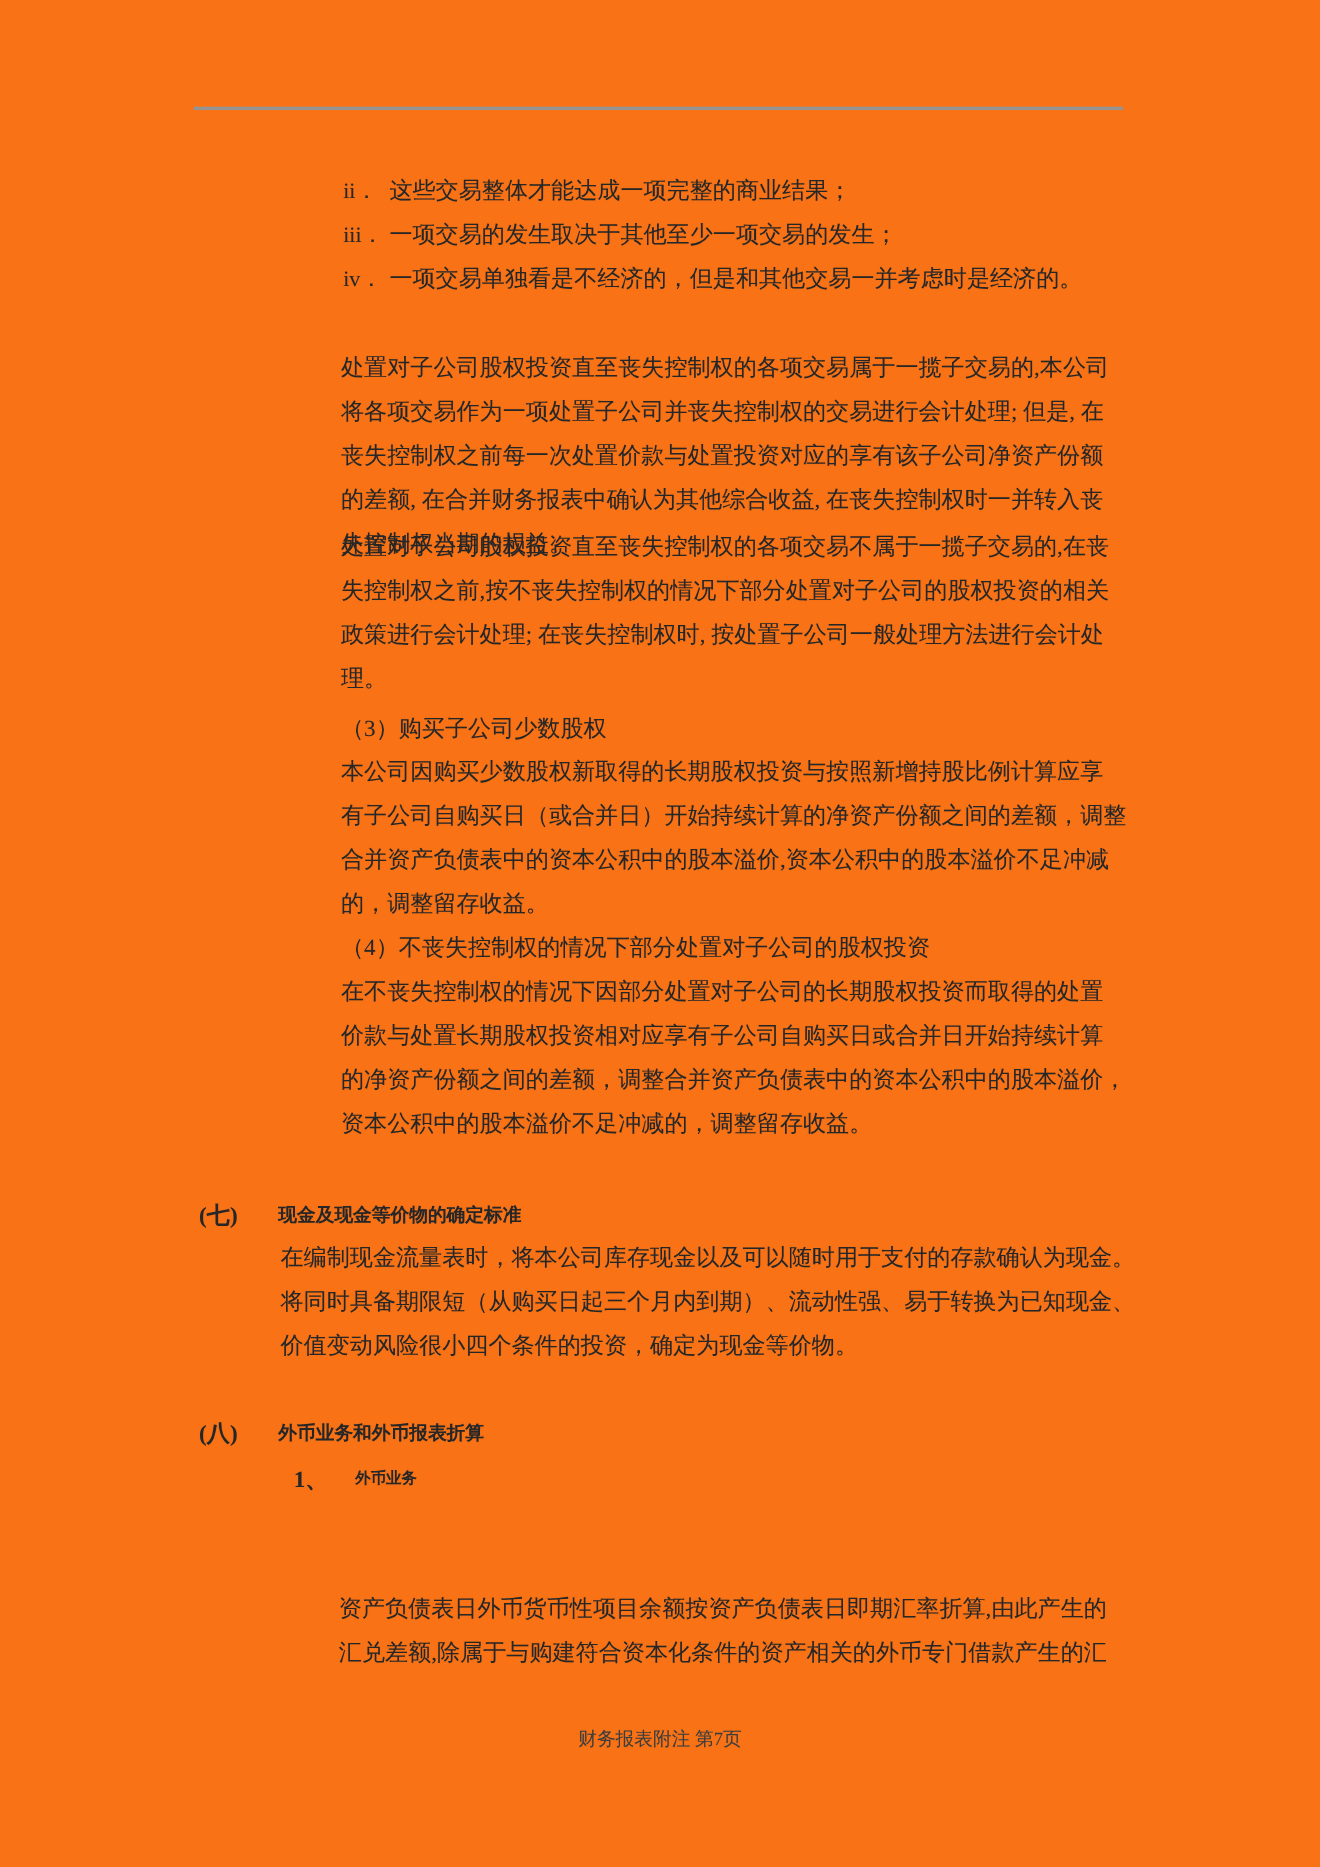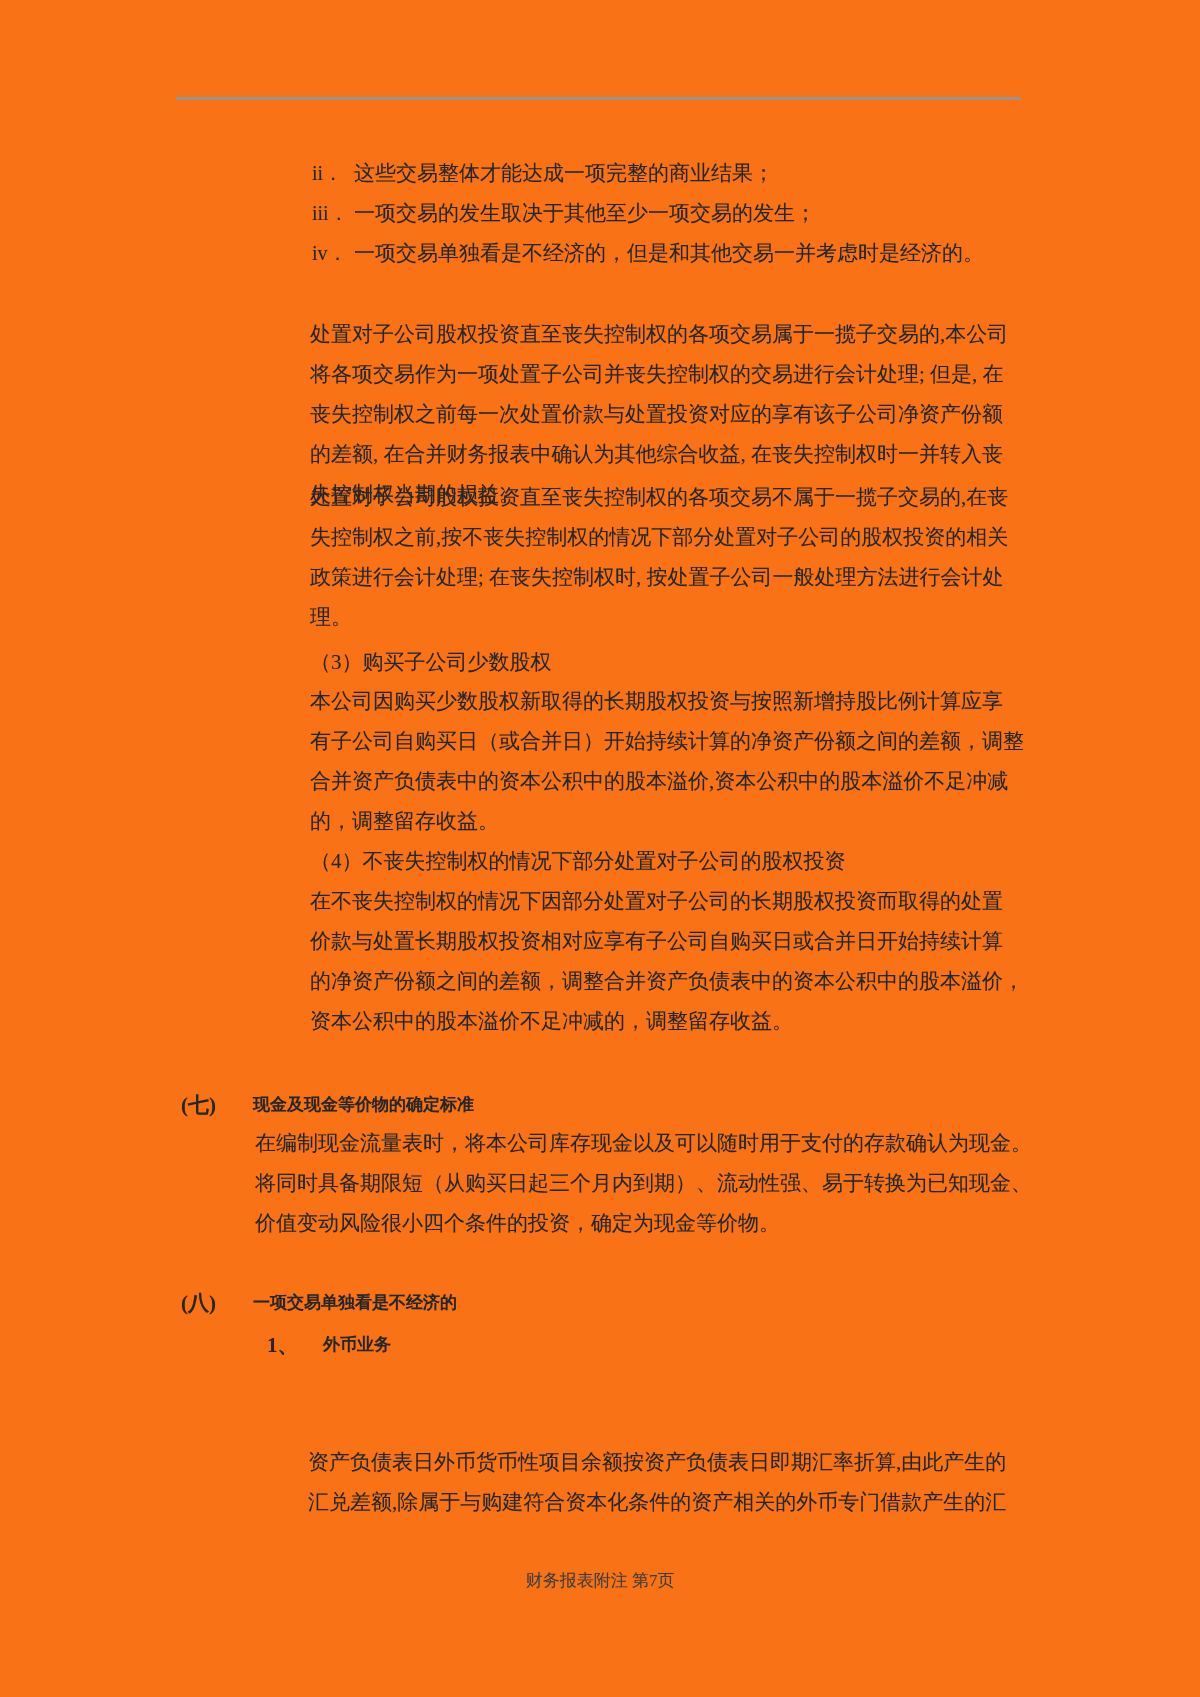--- a/index.html
+++ b/index.html
@@ -59,21 +59,21 @@
     top: 1325px;
     font-size: 21px;
     line-height: 40px;
     font-weight: bold;
     text-shadow: 0 0 1px rgba(70,70,70,0.25);
   }
   .sub1-title {
     position: absolute;
     left: 323px;
     top: 1325px;
-    font-size: 17px;
+    font-size: 14px;
     line-height: 40px;
     font-weight: bold;
     text-shadow: 0 0 1px rgba(70,70,70,0.25);
   }
   .p8a { left: 308px; top: 1363px; width: 730px; }
   .p8b { left: 308px; top: 1442px; width: 730px; }
   .footer {
     position: absolute;
     left: 0;
     right: 0;
@@ -129,21 +129,21 @@
 的净资产份额之间的差额，调整合并资产负债表中的资本公积中的股本溢价，
 资本公积中的股本溢价不足冲减的，调整留存收益。</div>
 
   <div class="sec-num" style="top:1085px;">(七)</div>
   <div class="sec-title" style="top:1085px;">现金及现金等价物的确定标准</div>
   <div class="tx sec7-body">在编制现金流量表时，将本公司库存现金以及可以随时用于支付的存款确认为现金。
 将同时具备期限短（从购买日起三个月内到期）、流动性强、易于转换为已知现金、
 价值变动风险很小四个条件的投资，确定为现金等价物。</div>
 
   <div class="sec-num" style="top:1283px;">(八)</div>
-  <div class="sec-title" style="top:1283px;">一项交易单独看是不经济的</div>
+  <div class="sec-title" style="top:1283px;">外币业务和外币报表折算</div>
   <div class="sub1-num">1、</div>
   <div class="sub1-title">外币业务</div>
   <div class="tx p8b">资产负债表日外币货币性项目余额按资产负债表日即期汇率折算,由此产生的
 汇兑差额,除属于与购建符合资本化条件的资产相关的外币专门借款产生的汇</div>
 
   <div class="footer">财务报表附注 第7页</div>
 
 </div>
 
 </body></html>

